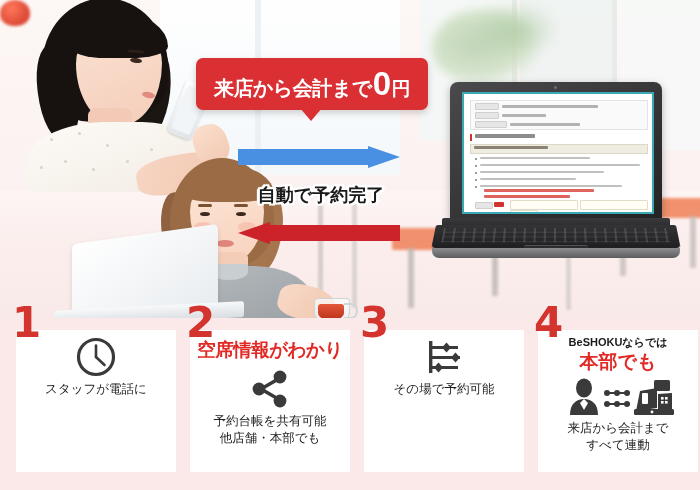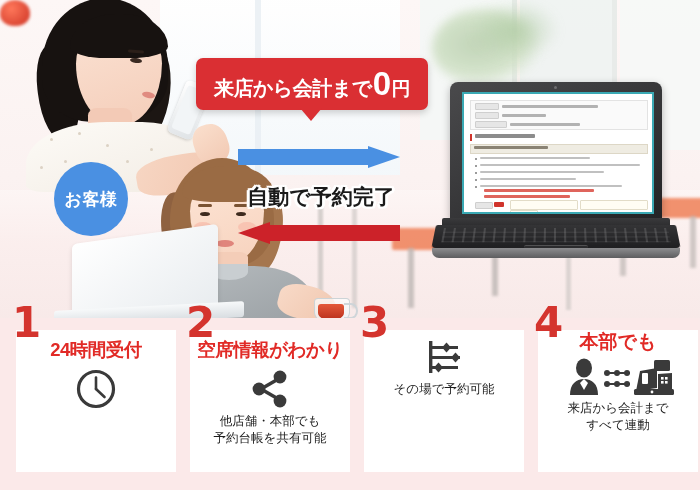--- a/index.html
+++ b/index.html
@@ -155,21 +155,21 @@
   #arrow-right .head{position:absolute;left:130px;top:0;width:0;height:0;
     border-top:11px solid transparent;border-bottom:11px solid transparent;border-left:32px solid #4a90e2;}
 
   #arrow-left{position:absolute;left:238px;top:222px;width:162px;height:22px;}
   #arrow-left .shaft{position:absolute;left:30px;top:3px;width:132px;height:16px;background:#cc2229;}
   #arrow-left .head{position:absolute;left:0;top:0;width:0;height:0;
     border-top:11px solid transparent;border-bottom:11px solid transparent;border-right:32px solid #cc2229;}
 
   #mid-label{
     position:absolute;left:238px;top:183px;width:166px;text-align:center;
-    font-size:21px;font-weight:bold;color:#1a1a1a;white-space:nowrap;
+    font-size:18px;font-weight:bold;color:#1a1a1a;white-space:nowrap;
     text-shadow:
       -2px 0 #fff,2px 0 #fff,0 -2px #fff,0 2px #fff,
       -2px -2px #fff,2px -2px #fff,-2px 2px #fff,2px 2px #fff,
       -3px 0 #fff,3px 0 #fff;
   }
 
   
   .badge{
     position:absolute;border-radius:50%;background:#4a90e2;
     display:flex;align-items:center;justify-content:center;
@@ -324,23 +324,20 @@
         <div class="sc-field" style="left:46px;top:116px;width:26px"></div>
 
       </div>
       <div id="lp-hinge"></div>
       <div id="lp-kb"></div>
       <div id="lp-keys"></div>
       <div id="lp-pad"></div>
       <div id="lp-front"></div>
     </div>
 
-    <div class="badge" id="badge-customer">
-      <span>お客様</span>
-    </div>
 
     <div id="banner">
       <div id="banner-text">
         <span>来店から会計まで</span>
         <span id="banner-zero">0</span>
         <span id="banner-yen">円</span>
       </div>
     </div>
     <div id="banner-tail"></div>
 
@@ -355,47 +352,47 @@
     </div>
 
   </div>
 
   <div id="strip"></div>
 
   <div id="cards">
 
     <div class="card" id="card1">
       <div class="num">1</div>
-      <div class="c-title">24時間受付</div>
       <div class="c-icon">
         <svg width="42" height="42" viewBox="0 0 42 42">
           <circle cx="21" cy="21" r="17.5" fill="none" stroke="#3a3a3a" stroke-width="3.2"></circle>
           <line x1="21" y1="21" x2="21" y2="9.5" stroke="#3a3a3a" stroke-width="2.6" stroke-linecap="round"></line>
           <line x1="21" y1="21" x2="29.5" y2="29" stroke="#3a3a3a" stroke-width="2.6" stroke-linecap="round"></line>
         </svg>
       </div>
       <div class="c-desc">
+        <div>スタッフが電話に</div>
       </div>
     </div>
 
     <div class="card" id="card2">
       <div class="num">2</div>
       <div class="c-title">空席情報がわかり</div>
       <div class="c-icon">
         <svg width="44" height="42" viewBox="0 0 44 42">
           <line x1="13" y1="21" x2="32" y2="10" stroke="#3a3a3a" stroke-width="3.6"></line>
           <line x1="13" y1="21" x2="32" y2="32" stroke="#3a3a3a" stroke-width="3.6"></line>
           <circle cx="11" cy="21" r="6.4" fill="#3a3a3a"></circle>
           <circle cx="32" cy="9" r="6.4" fill="#3a3a3a"></circle>
           <circle cx="32" cy="33" r="6.4" fill="#3a3a3a"></circle>
         </svg>
       </div>
       <div class="c-desc">
+        <div>予約台帳を共有可能</div>
         <div>他店舗・本部でも</div>
-        <div>予約台帳を共有可能</div>
       </div>
     </div>
 
     <div class="card" id="card3">
       <div class="num">3</div>
       <div class="c-icon">
         <svg width="44" height="42" viewBox="0 0 44 42">
           <rect x="7" y="5" width="3.4" height="32" fill="#3a3a3a"></rect>
           <rect x="8" y="10" width="28" height="3" fill="#3a3a3a"></rect>
           <rect x="8" y="20" width="30" height="3" fill="#3a3a3a"></rect>
@@ -405,20 +402,21 @@
           <polygon points="12,31.5 16.5,26.5 21,31.5 16.5,36.5" fill="#3a3a3a"></polygon>
         </svg>
       </div>
       <div class="c-desc">
         <div>その場で予約可能</div>
       </div>
     </div>
 
     <div class="card" id="card4">
       <div class="num">4</div>
+      <div class="c-pre">BeSHOKUならでは</div>
       <div class="c-title-sm">本部でも</div>
       <div class="c-icon">
         <svg width="112" height="38" viewBox="0 0 112 38">
 
           <ellipse cx="22" cy="10" rx="8" ry="9.5" fill="#3a3a3a"></ellipse>
           <path d="M8 37 C8 26 14 21 22 21 C30 21 36 26 36 37 Z" fill="#3a3a3a"></path>
           <polygon points="22,21 18,25 22,32 26,25" fill="#ffffff"></polygon>
 
           <g fill="#3a3a3a">
             <line x1="44" y1="15" x2="68" y2="15" stroke="#3a3a3a" stroke-width="2"></line>

